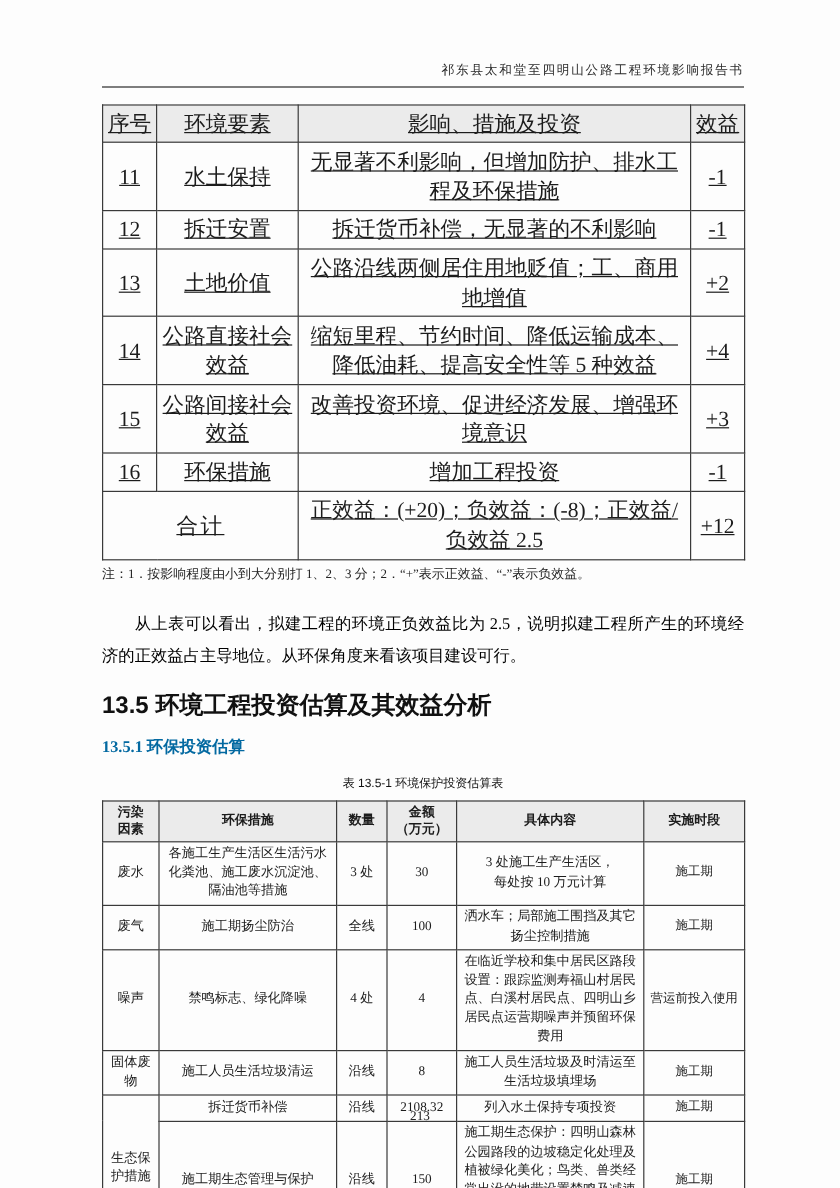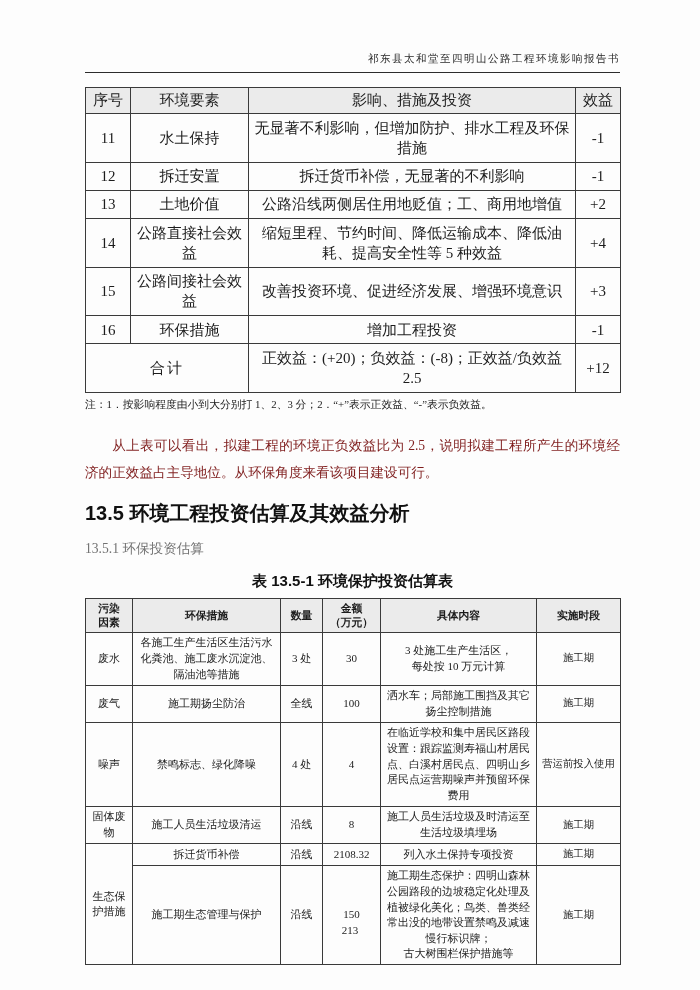--- a/index.html
+++ b/index.html
@@ -17,36 +17,36 @@
 
   
   table{border-collapse:collapse;width:535px;table-layout:fixed;}
   th,td{border:1px solid #3a3a3a;text-align:center;vertical-align:middle;color:#1c1c1c;}
   table{border:1.5px solid #2c2c2c;}
   th{background:#ebebeb;font-weight:normal;}
   .pre{white-space:pre-line;}
   .ul{text-underline-offset:2px;}
 
   
-  .t1{margin-top:14px;font-size:15px;}
+  .t1{margin-top:14px;font-size:18px;text-decoration:underline;}
   .t1 th{padding:3px 2px;}
   .t1 td{padding:3.5px 4px;line-height:1.35;}
   .t1 .total-label{letter-spacing:2px;}
 
   .note{font-size:10.8px;margin-top:5px;color:#222;}
 
   
-  .body-p{font-size:13.6px;line-height:27.5px;text-align:justify;text-indent:2em;margin:0;color:#7f1d1d;}
+  .body-p{font-size:13.6px;line-height:27.5px;text-align:justify;text-indent:2em;margin:0;color:#000000;}
   .p1{margin-top:20px;}
   .p2{margin-top:2px;}
   .h-135{font-family:"Liberation Sans","DejaVu Sans",sans-serif;font-weight:bold;font-size:20px;margin:13px 0 0 0;color:#111;}
-  .h-1351{font-size:13.6px;font-weight:normal;margin:13px 0 11px 0;color:#737373;}
-
-  
-  .t2-title{font-family:"Liberation Sans","DejaVu Sans",sans-serif;font-weight:bold;font-size:15px;text-align:center;margin:14px 0 7px 0;color:#111;}
+  .h-1351{font-size:13.6px;font-weight:bold;margin:13px 0 11px 0;color:#0369a1;}
+
+  
+  .t2-title{font-family:"Liberation Sans","DejaVu Sans",sans-serif;font-weight:normal;font-size:10px;text-align:center;margin:14px 0 7px 0;color:#111;}
   .t2{font-size:11px;}
   .t2 th{padding:2px 2px;line-height:1.35;font-weight:bold;font-family:"Liberation Sans","DejaVu Sans",sans-serif;font-size:10.8px;}
   .t2 td{padding:2.5px 3px;line-height:1.42;}
   .t2 .c-period{font-size:10.4px;padding:2px 1px;}
 
   .page-number{position:absolute;left:0;top:924px;width:700px;text-align:center;font-size:11px;color:#222;}
 </style>
 </head>
 <body>
 

